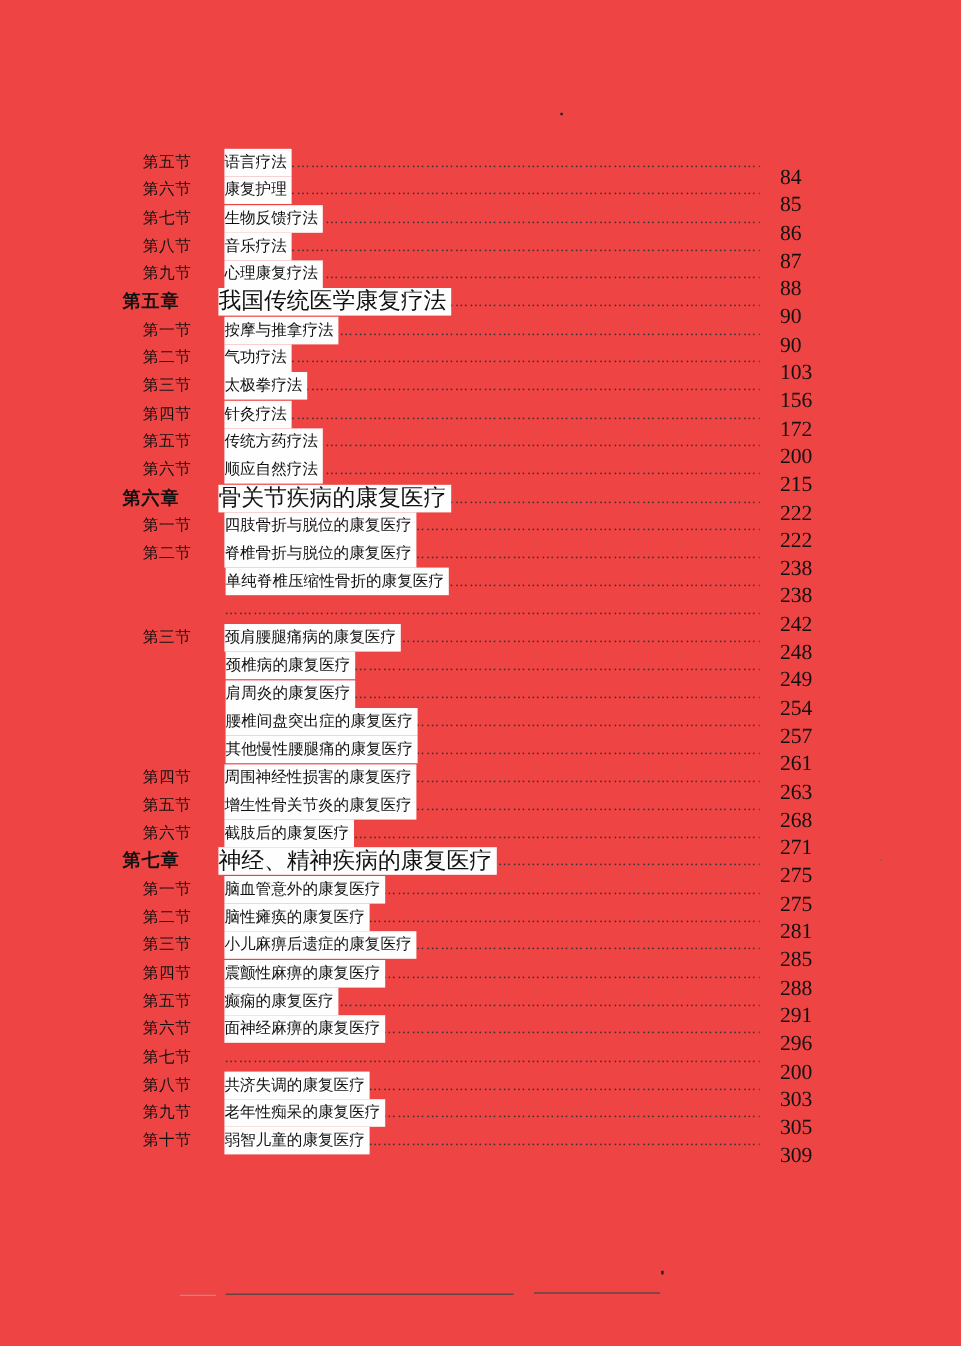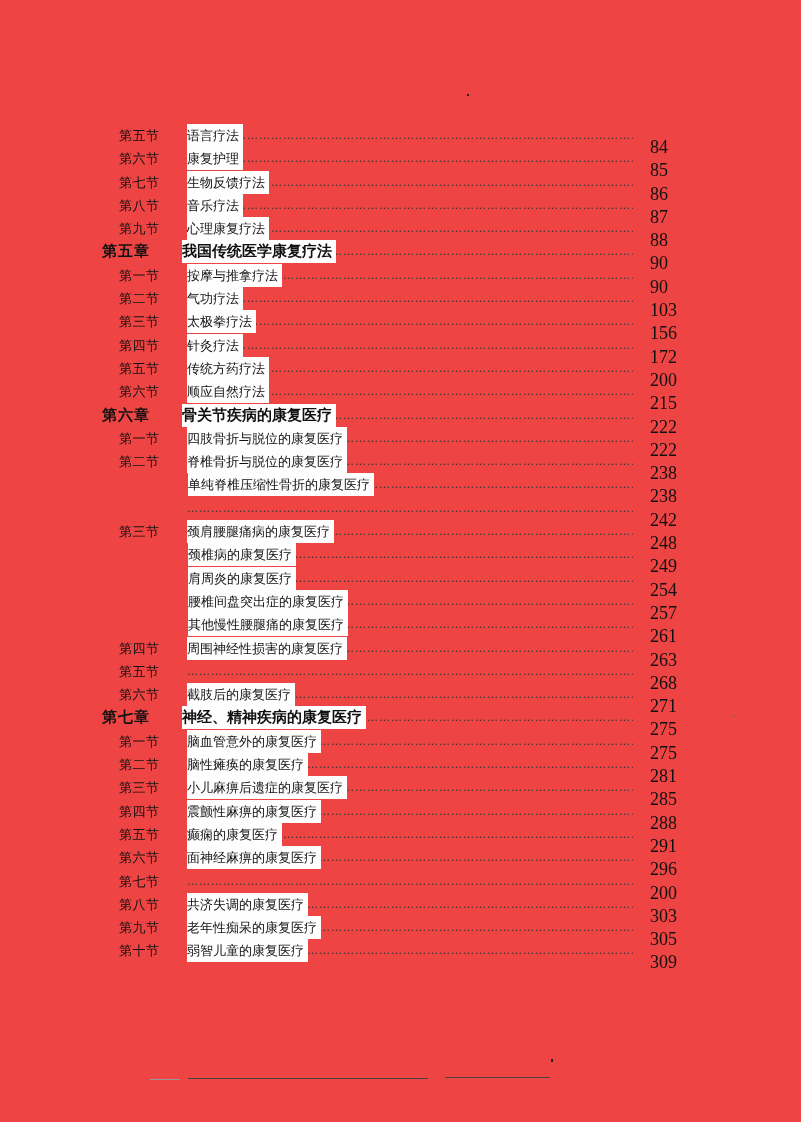--- a/index.html
+++ b/index.html
@@ -7,21 +7,21 @@
          font-family:"DejaVu Serif", "Liberation Serif", serif; color:#111; }
   .page { position:absolute; left:0; top:0; width:801px; height:1122px; background:#ef4444; }
   .toc { position:absolute; left:0; top:124px; width:801px; }
   .row { position:relative; height:23.3px; }
   .label { position:absolute; left:119px; top:0; font-size:13px; line-height:23px; white-space:nowrap; letter-spacing:0.5px; }
   .title { position:absolute; left:187px; top:0; font-size:13px; line-height:23px; white-space:nowrap; background:#fefefe; padding-right:4px; z-index:2; }
   .dots { position:absolute; left:187px; right:168px; top:0; line-height:23px; height:23px; overflow:hidden; white-space:nowrap;
           font-size:11px; color:#333; letter-spacing:1px; z-index:1; text-align:right; }
   .page-num { position:absolute; left:650px; width:40px; top:0; font-size:18px; line-height:23px; font-family:Liberation Serif, serif;margin-top:12px; }
   .row.chapter .label { left:102px; font-weight:bold; font-size:15px; letter-spacing:1px; }
-  .row.chapter .title { font-weight:bold; font-size:15px; left:182px; }
+  .row.chapter .title { font-weight:normal; font-size:19px; left:182px; }
   .row.sub .title { left:188px; }
   .mark { position:absolute; background:#222; }
 </style>
 </head>
 <body>
 
 <div class="page">
   <div class="mark" style="left:467px;top:94px;width:2px;height:2px;"></div>
   <div class="mark" style="left:733px;top:716px;width:2px;height:1px;background:#666;"></div>
 
@@ -159,20 +159,21 @@
   </div>
       <div class="row section">
     <span class="label">第四节</span>
     <span class="dots">…………………………………………………………………………………………………………………………</span>
     <span class="title">周围神经性损害的康复医疗</span>
     <span class="page-num">263</span>
   </div>
       <div class="row section">
     <span class="label">第五节</span>
     <span class="dots">…………………………………………………………………………………………………………………………</span>
+    <span class="title">增生性骨关节炎的康复医疗</span>
     <span class="page-num">268</span>
   </div>
       <div class="row section">
     <span class="label">第六节</span>
     <span class="dots">…………………………………………………………………………………………………………………………</span>
     <span class="title">截肢后的康复医疗</span>
     <span class="page-num">271</span>
   </div>
       <div class="row chapter">
     <span class="label">第七章</span>

